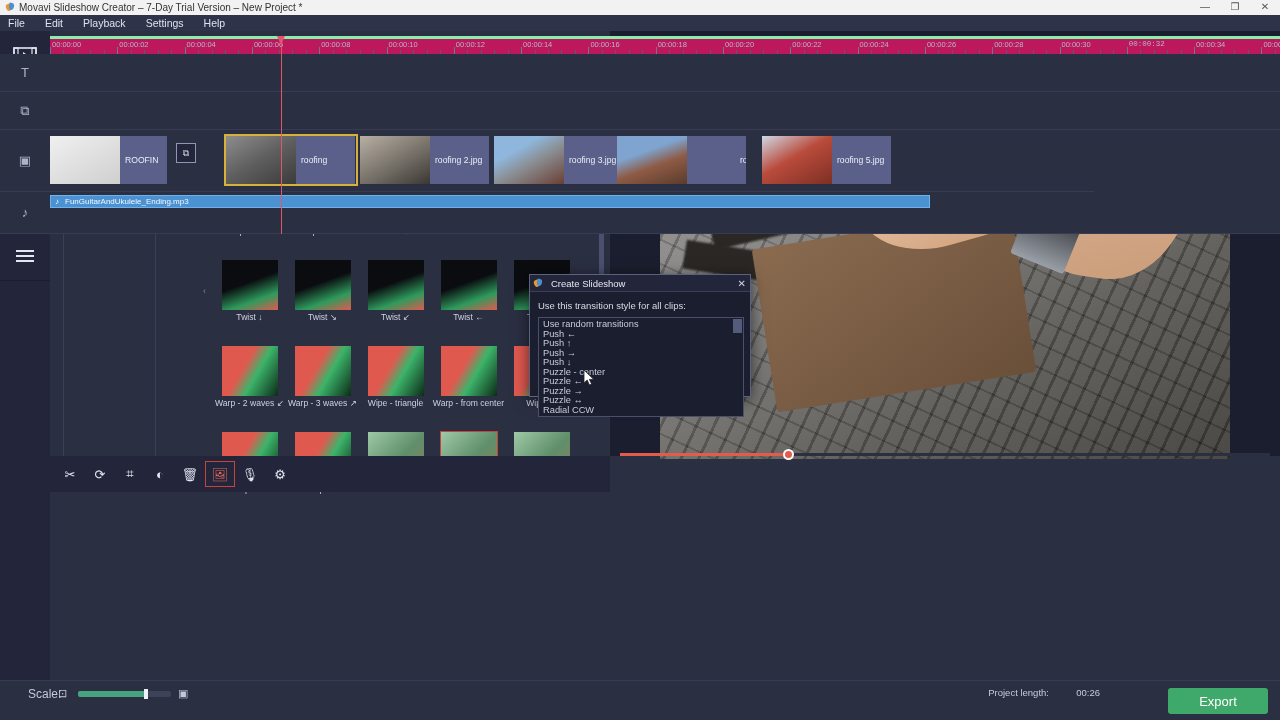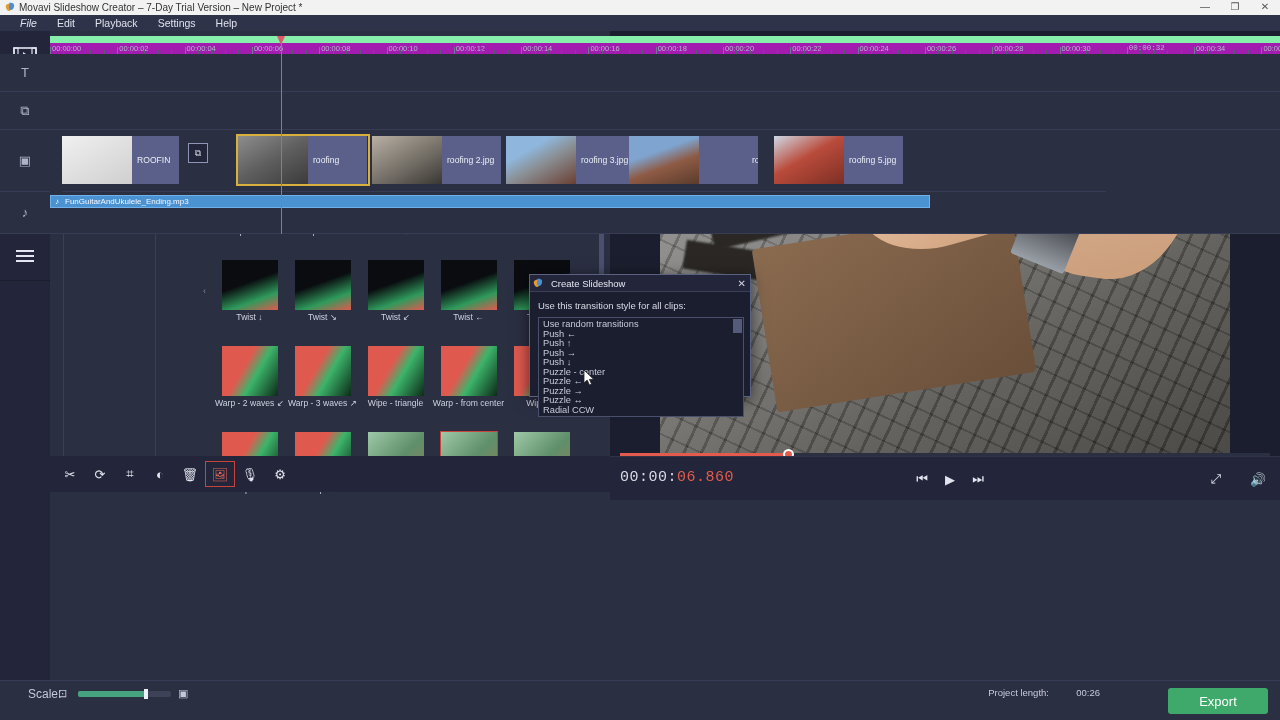--- a/index.html
+++ b/index.html
@@ -26,21 +26,21 @@
   .wbtns { position: absolute; right: 0; top: 0; height: 15px; display: flex; }
   .wbtn { width: 30px; height: 15px; text-align: center; font-size: 10px; line-height: 14px; color: #555; }
 
   
   .menubar {
     position: absolute; top: 15px; left: 0; width: 1280px; height: 16px;
     background: #2f3349;
     display: flex; align-items: center; font-size: 10.5px;
   }
   .menuitem { padding: 0 10px; color: #dfe1ee; line-height: 16px; }
-  .menuitem:first-child { padding-left: 20px; font-style: italic; }
+  .menuitem:first-child { padding-left: 8px; }
   .topright-icons { position: absolute; right: 6px; top: 15px; height: 16px; display: flex; gap: 10px; align-items: center; font-size: 11px; color: #8d92ab; }
 
   
   .rail {
     position: absolute; top: 31px; left: 0; width: 50px; height: 689px;
     background: #23263a;
   }
   .rail-btn {
     width: 50px; height: 50px; display: flex; align-items: center; justify-content: center;
     border-bottom: 1px solid #1b1e2e; color: #e3e5f0;
@@ -108,21 +108,21 @@
   .tl { position: absolute; top: 456px; left: 0px; width: 610px; height: 264px; }
   .toolbar {
     position: absolute; left: 50px; top: 0px; width: 560px; height: 36px;
     background: #23263a; display: flex; align-items: center; padding-left: 6px;
   }
   .tool { width: 28px; height: 24px; margin-right: 2px; display: flex; align-items: center; justify-content: center; color: #e2e4ef; font-size: 13px; }
   .tool.hl { outline: 1px solid #c8443a; color: #e8685a; }
 
   .ruler {
     position: absolute; left: 50px; top: 36px; width: 1230px; height: 18px;
-    background: #a21caf; border-top: 7px solid #86efac; text-align: center;
+    background: #be185d; border-top: 3px solid #86efac; text-align: center;
   }
   .tick { position: absolute; top: 1px; font-size: 7.5px; color: #b2b7cc; }
   .tickmark { position: absolute; bottom: 0; width: 1px; height: 4px; background: #555b78; }
   .tickmark.major { height: 7px; background: #707698; }
 
   .tracks { position: absolute; left: 0; top: 54px; width: 1280px; height: 180px; background: #2b2f42; }
   .trackhead { position: absolute; left: 0; width: 50px; background: #2b2f42; border-bottom: 1px solid #373c54; display: flex; align-items: center; justify-content: center; color: #aeb3c8; }
   .trow { position: absolute; left: 50px; border-bottom: 1px solid #373c54; }
 
   .clip { position: absolute; top: 0; height: 48px; background: #5a608a; border-right: 1px solid #2b2f42; overflow: hidden; display: flex; align-items: center; }
@@ -397,34 +397,20 @@
       <div style="position:absolute;left:34%;top:18%;width:32%;height:30%;background:linear-gradient(160deg,#edc9aa,#cfa07c);border-radius:48% 36% 38% 44%;transform:rotate(-16deg);"></div>
       <div style="position:absolute;left:66%;top:18%;width:10%;height:36%;background:linear-gradient(180deg,#d8b227,#1f1f22 55%,#9aa0a8);transform:rotate(22deg);border-radius:3px;"></div>
     </div>
     <div class="seekwrap">
       <div class="seek-track"></div>
       <div class="seek-fill"></div>
       <div class="seek-knob"></div>
     </div>
   </div>
 
-  <div class="ctrlbar">
-    <div class="timecode">
-      <span>00:00:</span><span class="ms">06.860</span>
-    </div>
-    <div class="transport">
-      <div class="tbtn">⏮</div>
-      <div class="tbtn">▶</div>
-      <div class="tbtn">⏭</div>
-    </div>
-    <div class="rightctl">
-      <div class="tbtn">⤢</div>
-      <div class="tbtn">🔊</div>
-    </div>
-  </div>
 
   <div class="tl">
     <div class="toolbar" id="ttoolbar">
         <div class="tool">✂</div>
         <div class="tool">⟳</div>
         <div class="tool">⌗</div>
         <div class="tool">◐</div>
         <div class="tool">🗑</div>
         <div class="tool hl">🖼</div>
         <div class="tool">🎙</div>
@@ -555,21 +541,21 @@
     </div>
     <div class="trackhead" style="top:76px;height:62px;">
       <span style="font-size:13px;">▣</span>
     </div>
     <div class="trackhead" style="top:138px;height:42px;">
       <span style="font-size:13px;">♪</span>
     </div>
 
     <div class="trow" style="top:0;height:38px;width:1230px;"></div>
     <div class="trow" style="top:38px;height:38px;width:1230px;"></div>
-    <div class="trow" style="top:76px;height:62px;width:1044px;margin-left:12px;" id="videorow">
+    <div class="trow" style="top:76px;height:62px;width:1044px;" id="videorow">
         <div class="clip" style="left: 0px; width: 118px; top: 6px;">
           <div class="clip-thumb g-white"></div>
           <div class="clip-name">ROOFIN</div>
         </div>
         <div class="trans-icon" style="left: 126px;">⧉</div>
         <div class="trans-icon" style="left: 178px;">⧉</div>
         <div class="clip sel" style="left: 176px; width: 130px; top: 6px;">
           <div class="clip-thumb g-shingle"></div>
           <div class="clip-name">roofing</div>
         </div>

